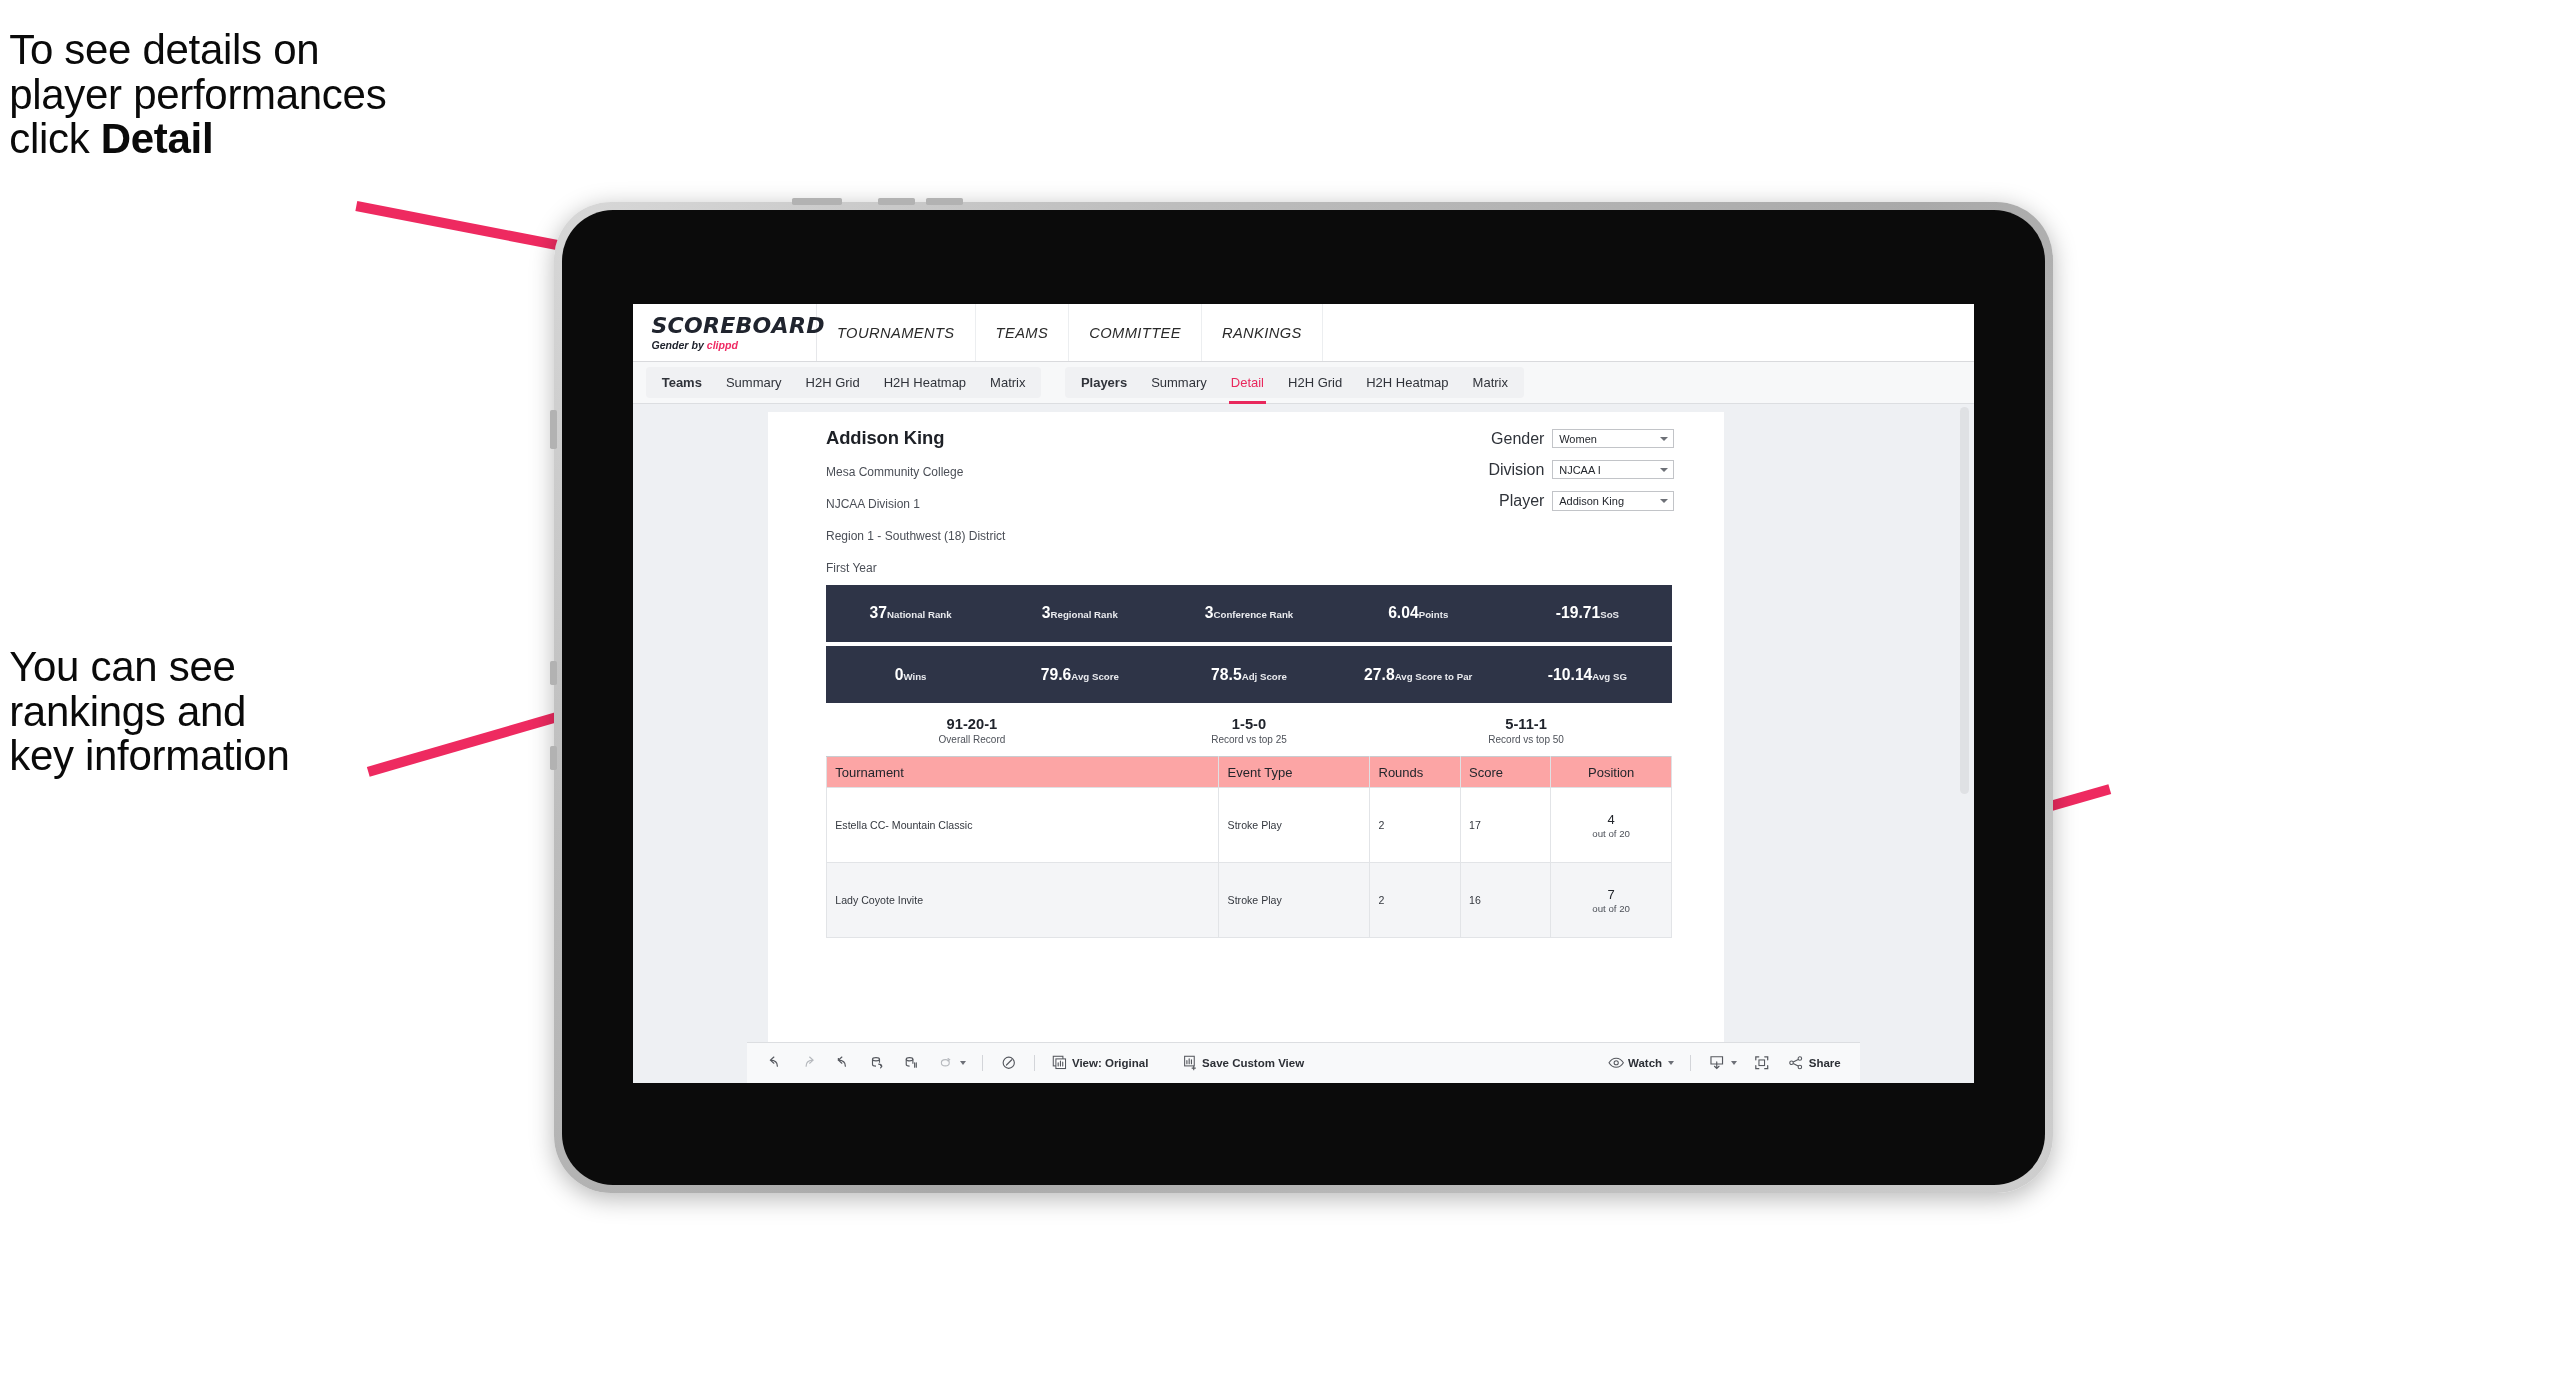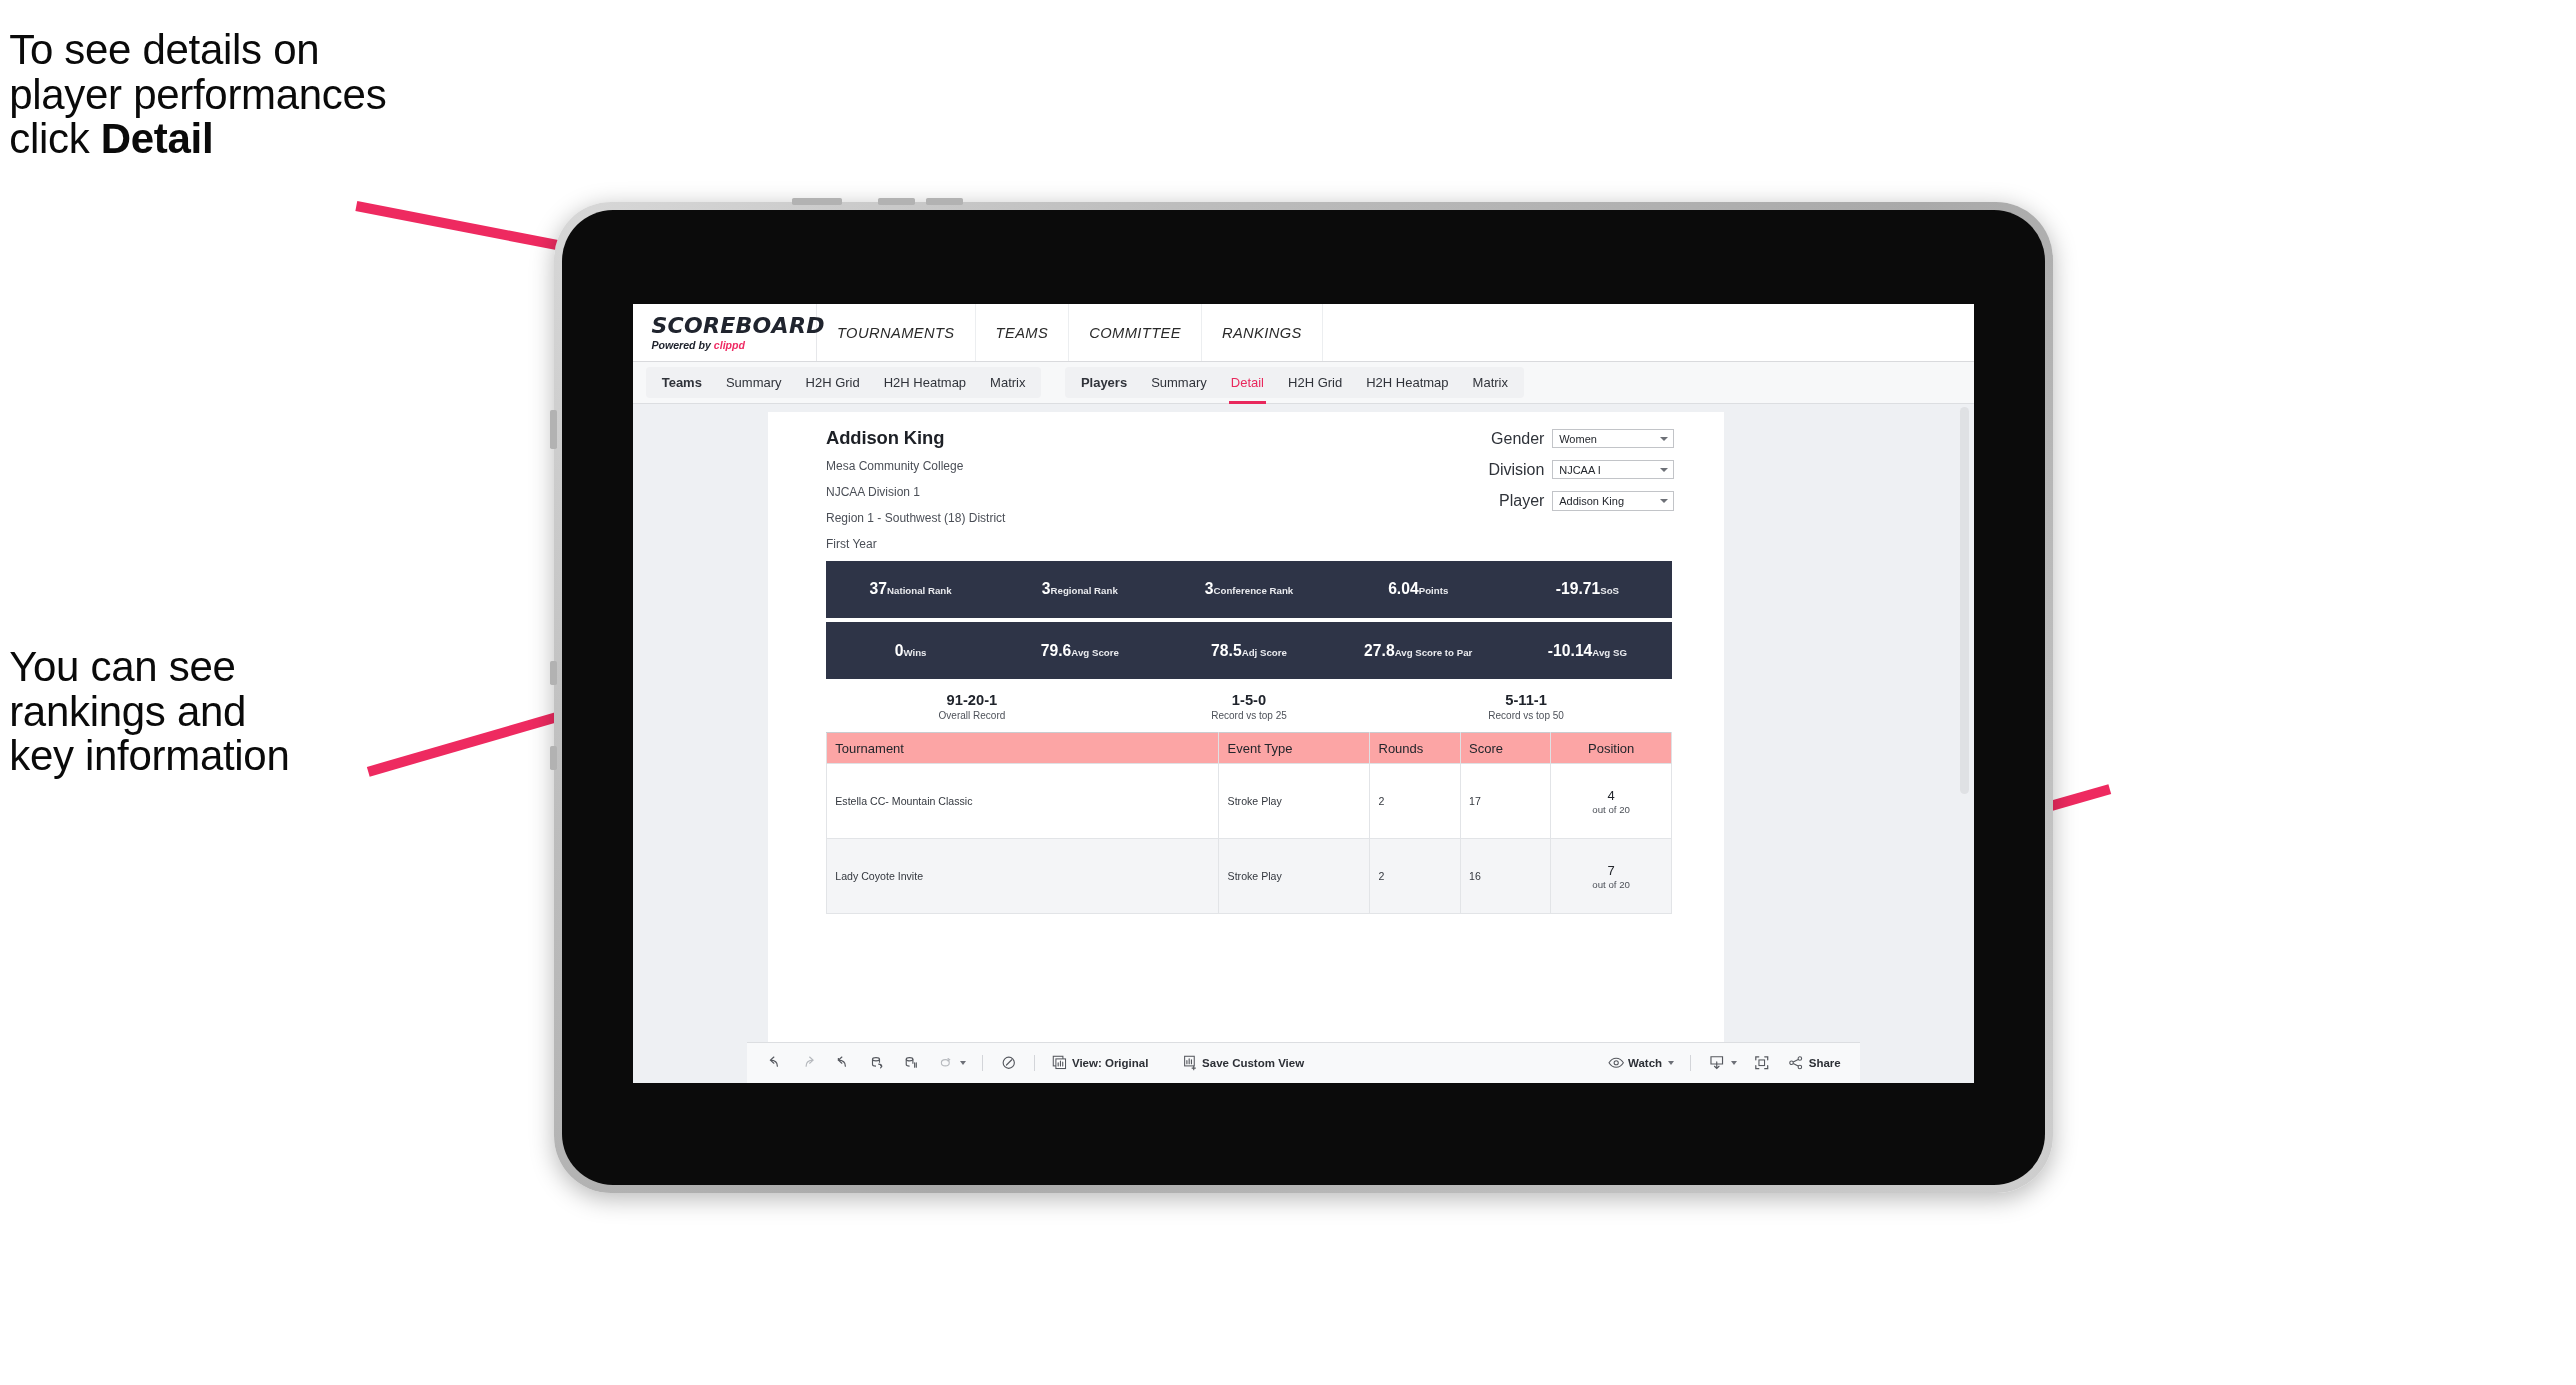--- a/index.html
+++ b/index.html
@@ -118,21 +118,21 @@
     background: #ffffff;
   }
   #sheet-inner { position: absolute; left: 58px; top: 14.7px; right: 52px; }
 
   
   #player-block { position: relative; }
   #player-name {
     font-size: 18.4px; font-weight: 700; color: #1d2026; letter-spacing: -0.1px;
   }
   .player-meta {
-    font-size: 12px; color: #4b4f57; line-height: 1.32; margin-top: 10px;
+    font-size: 12px; color: #4b4f57; line-height: 1.32; margin-top: 16px;
   }
 
   
   #filters { position: absolute; right: -1.8px; top: 1.8px; width: 195px; }
   .filter-row { display: flex; align-items: center; justify-content: flex-end; margin-bottom: 12px; }
   .filter-label { font-size: 16px; color: #2f333a; margin-right: 7.4px; }
   .filter-select {
     width: 122px; height: 19.3px; background: #ffffff;
     border: 0.9px solid #c2c4c8;
     display: flex; align-items: center; justify-content: space-between;
@@ -242,21 +242,21 @@
     <div class="side-btn" style="left:-3.7px; top:459px; width:6.4px; height:24px;"></div>
     <div class="side-btn" style="left:-3.7px; top:544px; width:6.4px; height:24px;"></div>
     <div id="tablet-screen-bezel"></div>
   </div>
 
   <div id="viewport">
 
     <div id="site-header">
       <div id="brand">
         <div id="brand-title">SCOREBOARD</div>
-        <div id="brand-sub"><span>Powered by </span><span class="clippd">clippd</span></div>
+        <div id="brand-sub"><span>Gender by </span><span class="clippd">clippd</span></div>
       </div>
       <div class="topnav">
         <div class="topnav-item">TOURNAMENTS</div>
         <div class="topnav-item">TEAMS</div>
         <div class="topnav-item">COMMITTEE</div>
         <div class="topnav-item">RANKINGS</div>
       </div>
     </div>
 
     <div id="subnav">

